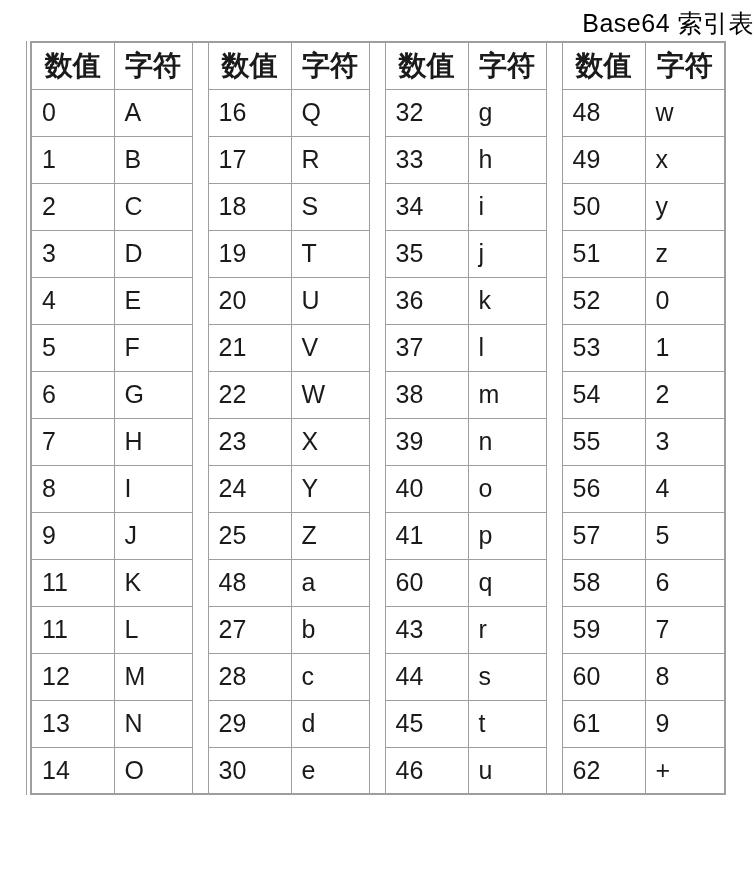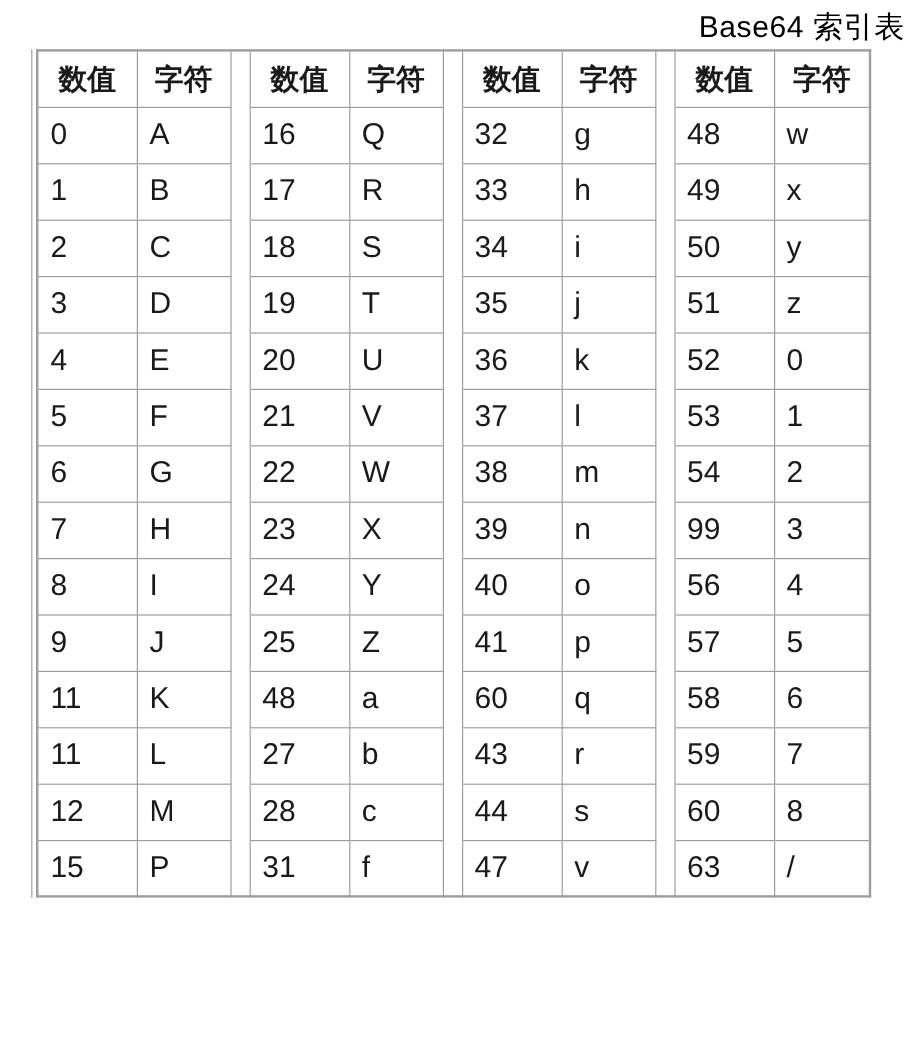--- a/index.html
+++ b/index.html
@@ -20,21 +20,21 @@
   }
   table.b64{
     border-collapse:collapse;table-layout:fixed;
     border:2px solid #9e9e9e;
   }
   .b64 th,.b64 td{
     border:1px solid #9e9e9e;height:47px;box-sizing:border-box;
     white-space:nowrap;overflow:hidden;
   }
   .b64 th{
-    font-weight:bold;text-align:center;font-size:24px;color:#1a1a1a;
+    font-weight:bold;text-align:center;font-size:28px;color:#1a1a1a;
     padding:0;
   }
   .b64 td{
     font-weight:400;text-align:left;font-size:25px;color:#1a1a1a;
     padding:0 0 0 10px;
   }
   .b64 th.spacer,.b64 td.spacer{
     border-top:none;border-bottom:none;padding:0;
   }
   col.col-v{width:83px;}
@@ -170,21 +170,21 @@
           <tr>
             <td>7</td>
             <td>H</td>
             <td class="spacer"></td>
             <td>23</td>
             <td>X</td>
             <td class="spacer"></td>
             <td>39</td>
             <td>n</td>
             <td class="spacer"></td>
-            <td>99</td>
+            <td>55</td>
             <td>3</td>
           </tr>
           <tr>
             <td>8</td>
             <td>I</td>
             <td class="spacer"></td>
             <td>24</td>
             <td>Y</td>
             <td class="spacer"></td>
             <td>40</td>
@@ -239,28 +239,41 @@
             <td>28</td>
             <td>c</td>
             <td class="spacer"></td>
             <td>44</td>
             <td>s</td>
             <td class="spacer"></td>
             <td>60</td>
             <td>8</td>
           </tr>
           <tr>
-            <td>15</td>
-            <td>P</td>
-            <td class="spacer"></td>
-            <td>31</td>
-            <td>f</td>
-            <td class="spacer"></td>
-            <td>47</td>
-            <td>v</td>
-            <td class="spacer"></td>
-            <td>63</td>
-            <td>/</td>
+            <td>13</td>
+            <td>N</td>
+            <td class="spacer"></td>
+            <td>29</td>
+            <td>d</td>
+            <td class="spacer"></td>
+            <td>45</td>
+            <td>t</td>
+            <td class="spacer"></td>
+            <td>61</td>
+            <td>9</td>
+          </tr>
+          <tr>
+            <td>14</td>
+            <td>O</td>
+            <td class="spacer"></td>
+            <td>30</td>
+            <td>e</td>
+            <td class="spacer"></td>
+            <td>46</td>
+            <td>u</td>
+            <td class="spacer"></td>
+            <td>62</td>
+            <td>+</td>
           </tr>
         </tbody>
     </table>
   </div>
 </div>
 
 </body></html>

